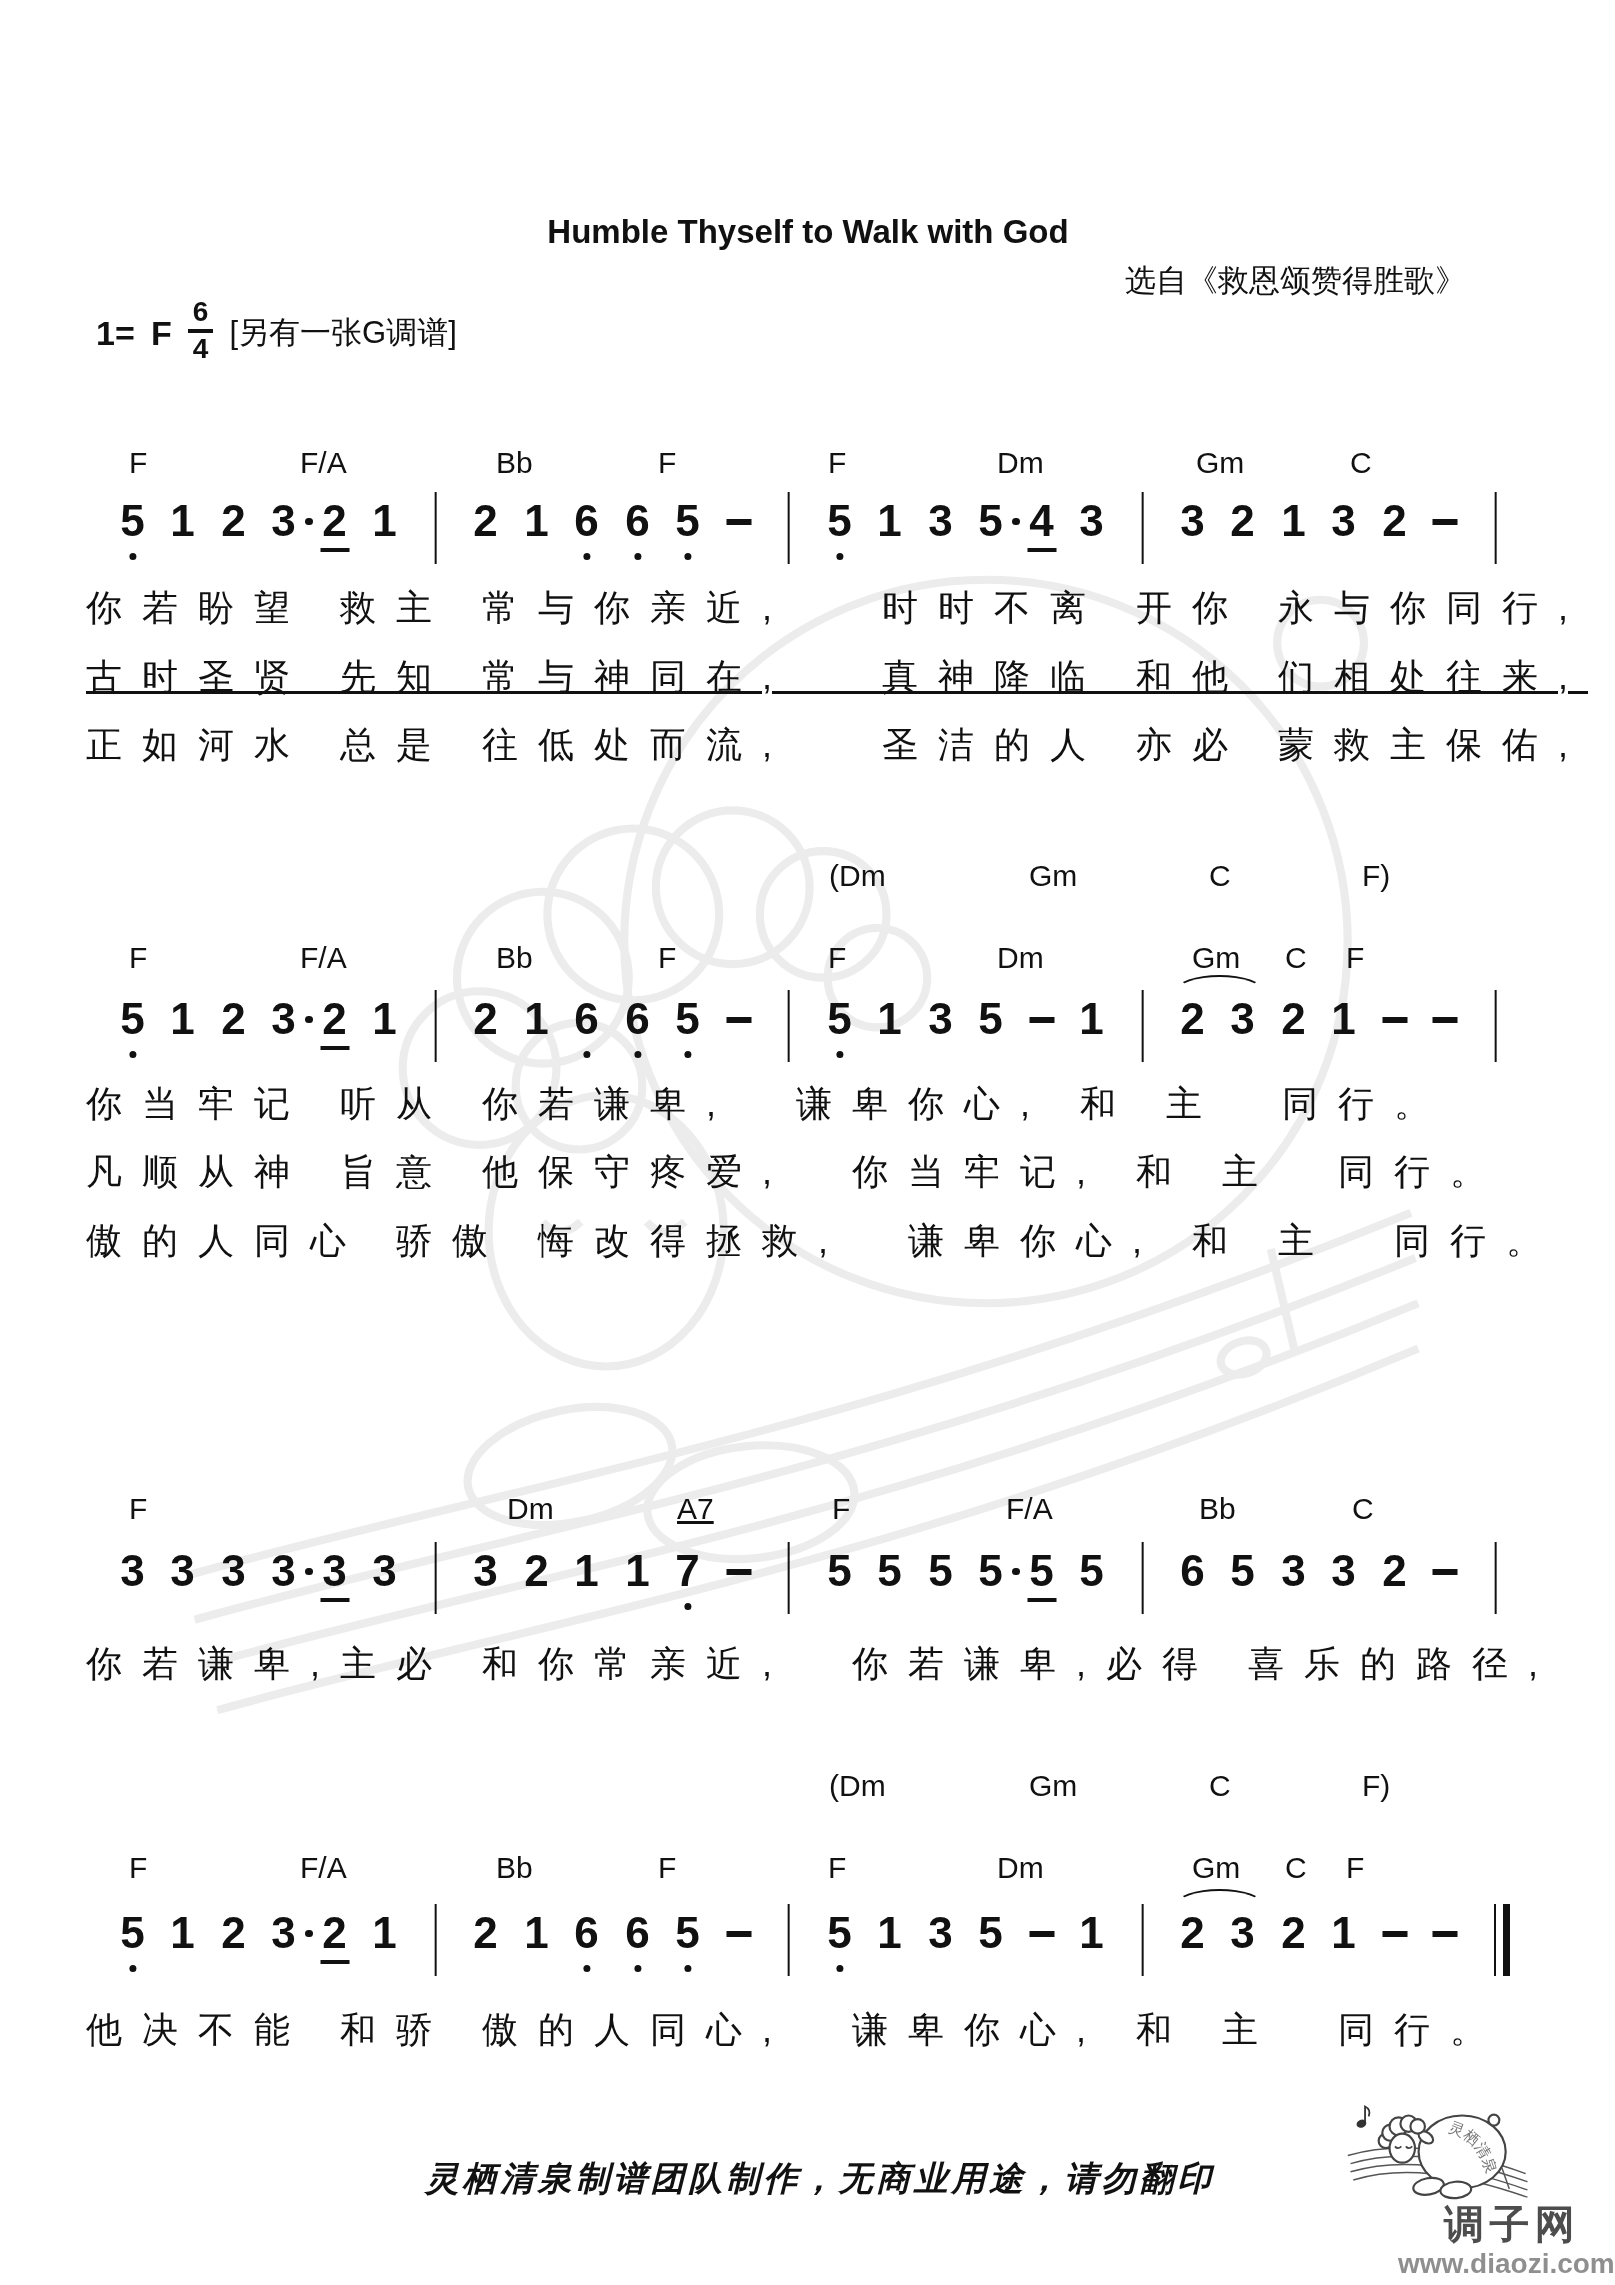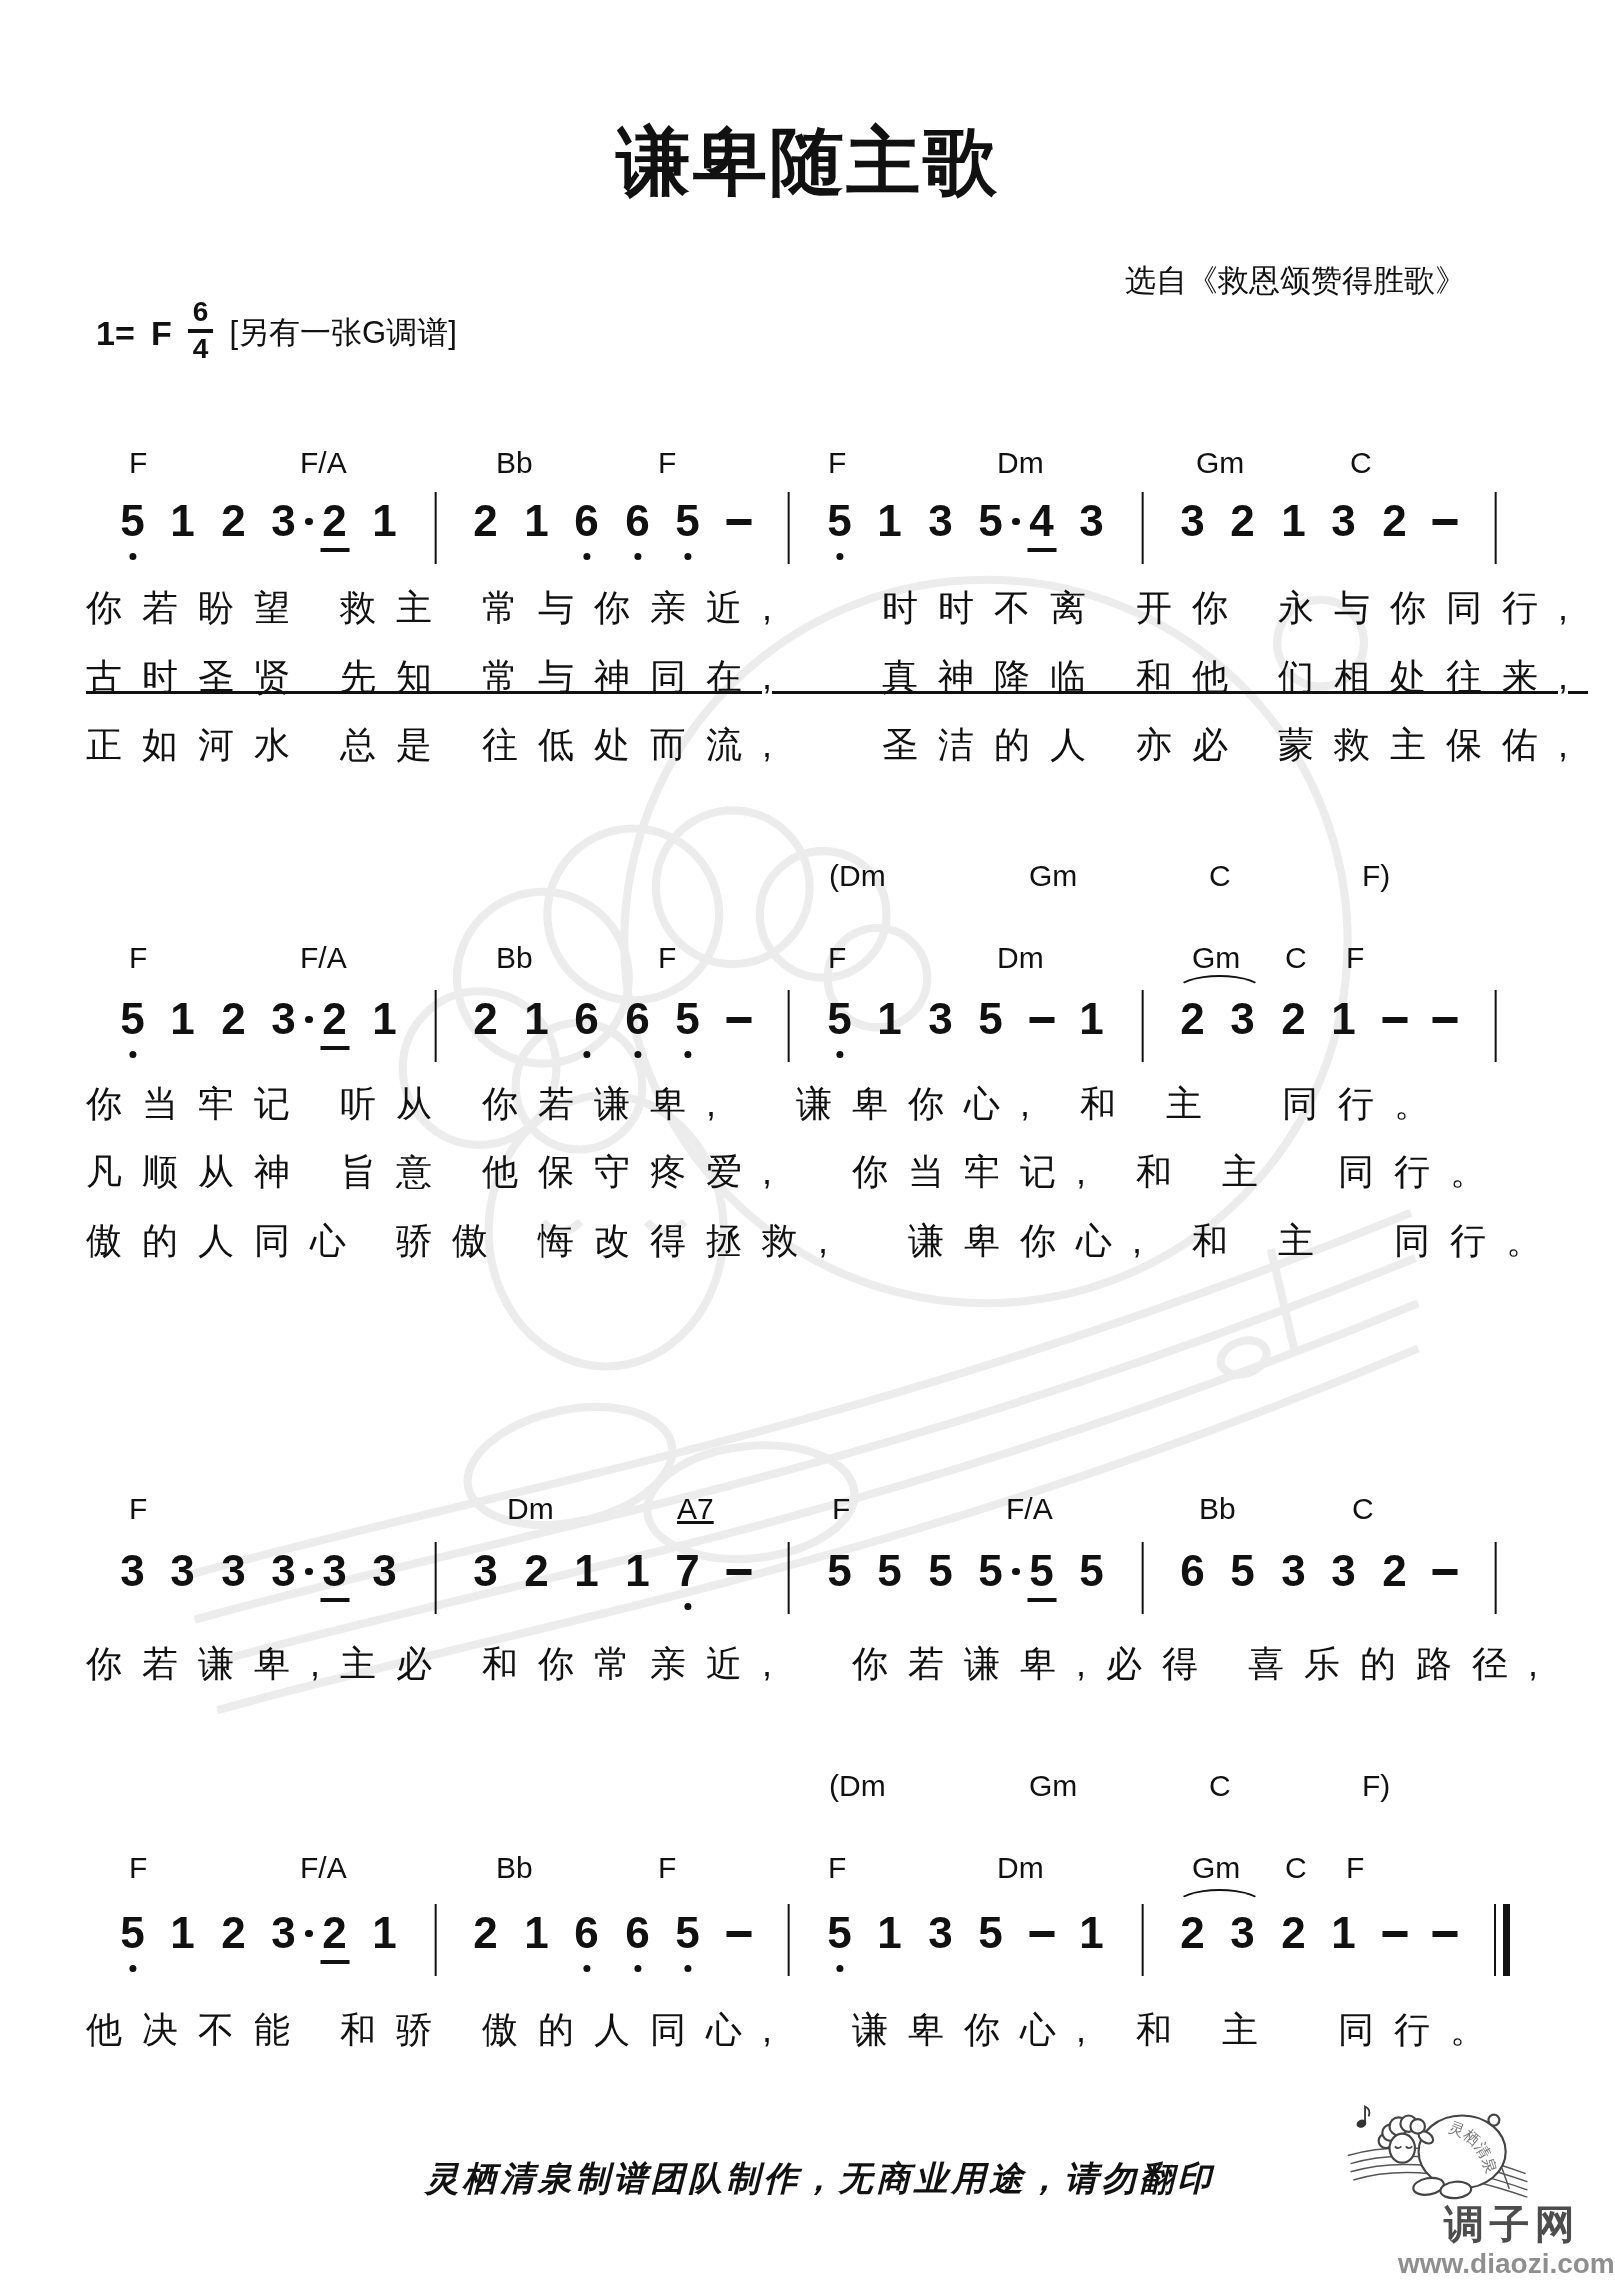--- a/index.html
+++ b/index.html
@@ -61,21 +61,21 @@
     <ellipse cx="460" cy="1060" rx="115" ry="62" transform="rotate(-12 460 1060)"></ellipse>
     <ellipse cx="660" cy="1100" rx="115" ry="62" transform="rotate(-6 660 1100)"></ellipse>
     <path d="M40,1180 C400,1080 800,1020 1390,780"></path>
     <path d="M45,1230 C405,1130 805,1070 1395,830"></path>
     <path d="M55,1280 C415,1180 815,1120 1398,880"></path>
     <path d="M70,1330 C430,1230 830,1170 1398,930"></path>
     <path d="M1235,820 L1262,935"></path>
     <ellipse cx="1205" cy="940" rx="26" ry="18" transform="rotate(-18 1205 940)"></ellipse>
   </svg>
 
-  <div class="title">谦卑随主歌</div>
+  <div class="subtitle">Humble Thyself to Walk with God</div>
   <div class="source">选自《救恩颂赞得胜歌》</div>
 
   <div class="keyrow">
     <span>1=</span>
     <span>F</span>
     <span class="timesig">
       <span>6</span>
       <span class="tsbar"></span>
       <span>4</span>
     </span>

